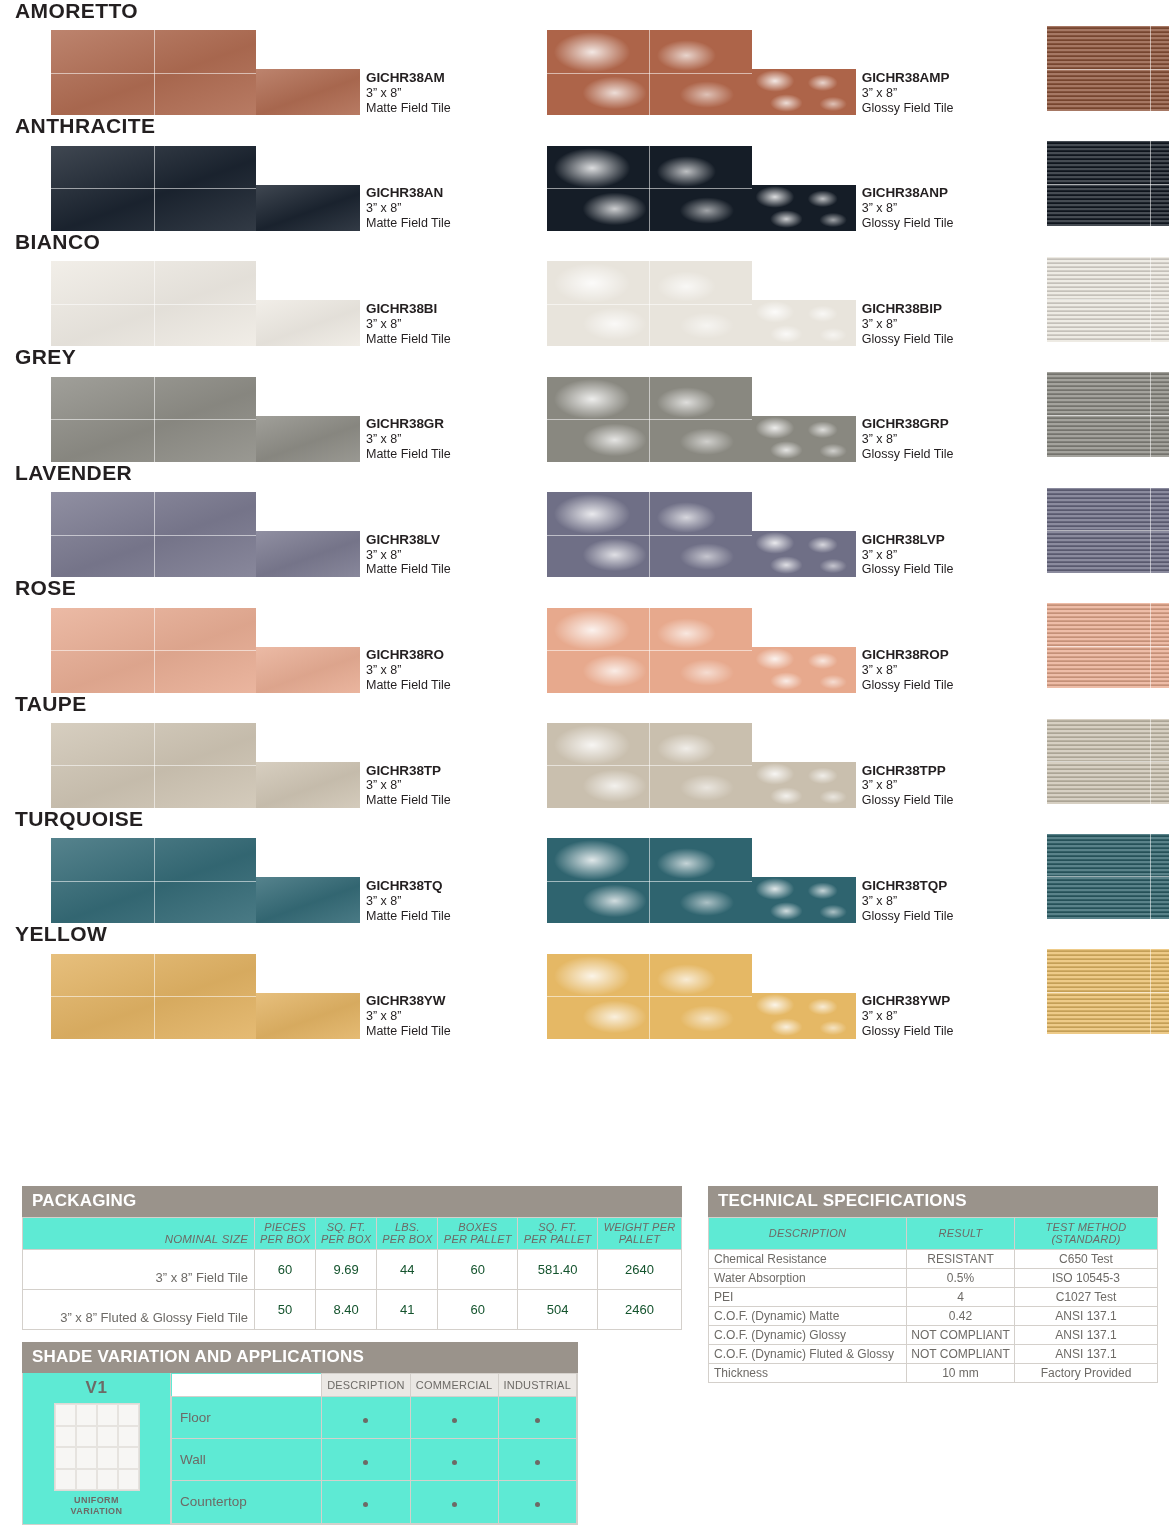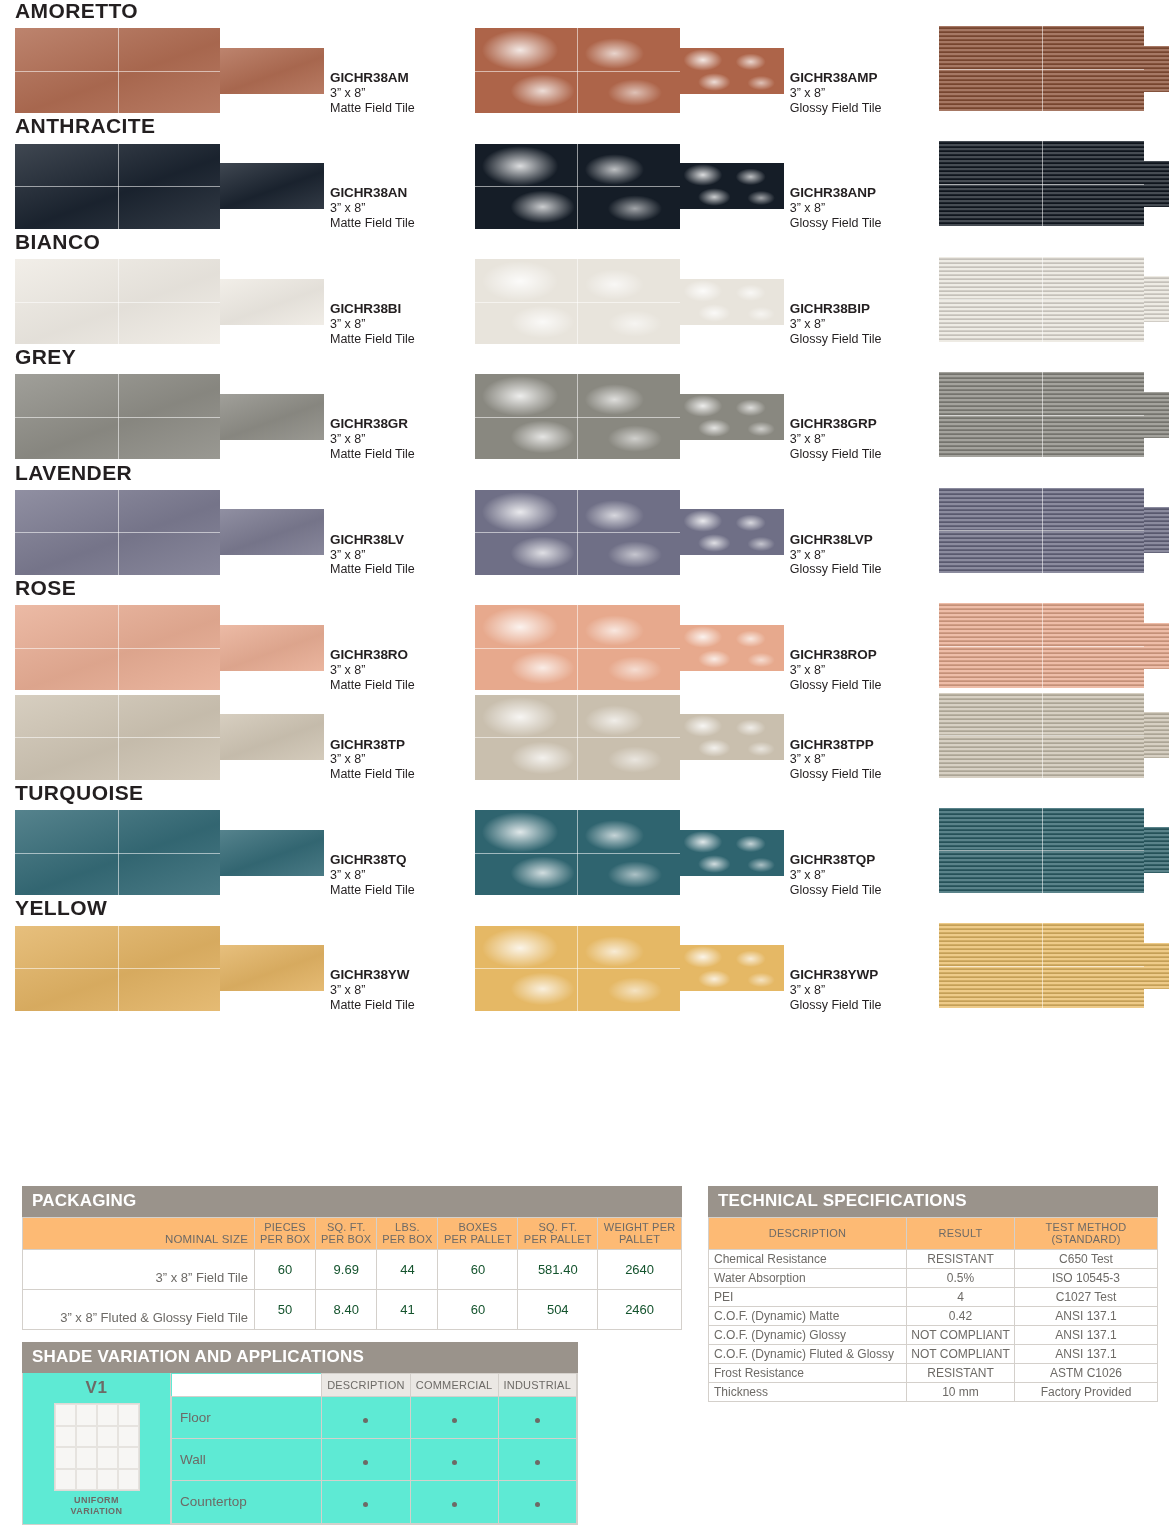--- a/index.html
+++ b/index.html
@@ -27,21 +27,22 @@
     line-height: 1;
     margin: 0 0 5px 0;
     text-transform: uppercase;
   }
   .variants {
     display: flex;
     align-items: flex-start;
   }
   .variant {
     display: flex;
-    align-items: center;
+    align-items: flex-end;
+    margin-left: 36px;
   }
   .v-large {
     width: 205px;
     height: 85px;
     flex: 0 0 auto;
     position: relative;
     overflow: hidden;
   }
   .v-small {
     width: 104px;
@@ -128,27 +129,28 @@
     border-collapse: collapse;
     width: 100%;
     background: #fff;
   }
   table.grid td, table.grid th {
     border: 1px solid #d4d0cb;
     font-weight: 400;
     color: #6d6a66;
   }
   .hdr-cell {
-    background: #fdba74;
+    background: #5eead4;
     color: #6d6a66;
     font-size: 11px;
     text-align: center;
     padding: 4px 3px;
     line-height: 1.05;
     letter-spacing: 0.2px;
+    font-style: italic;
   }
 
   
   #packaging-panel {
     position:absolute; left:22px; top:0; width:660px;
   }
   #packaging-panel .hdr-name {
     text-align: right;
     padding-right: 6px;
     vertical-align: bottom;
@@ -604,20 +606,21 @@
           </div>
           <div class="v-small">
             <div class="tile-surface" style="background: rgb(233, 171, 143);">
               <div class="fluted"></div>
             </div>
           </div>
         </div>
       </div>
     </div>
     <div class="group">
+      <div class="group-title">TAUPE</div>
       <div class="variants">
         <div class="variant">
           <div class="v-large">
             <div class="tile-surface" style="background: rgb(207, 197, 180);">
               <div class="matte-shade"></div>
               <div class="grout-v" style="left: 50%;"></div>
               <div class="grout-h" style="top: 50%;"></div>
             </div>
           </div>
           <div class="v-small">
@@ -878,25 +881,20 @@
           </tr>
           <tr>
             <td class="desc">C.O.F. (Dynamic) Glossy</td>
             <td class="res">NOT COMPLIANT</td>
             <td class="meth">ANSI 137.1</td>
           </tr>
           <tr>
             <td class="desc">C.O.F. (Dynamic) Fluted &amp; Glossy</td>
             <td class="res">NOT COMPLIANT</td>
             <td class="meth">ANSI 137.1</td>
-          </tr>
-          <tr>
-            <td class="desc">Frost Resistance</td>
-            <td class="res">RESISTANT</td>
-            <td class="meth">ASTM C1026</td>
           </tr>
           <tr>
             <td class="desc">Thickness</td>
             <td class="res">10 mm</td>
             <td class="meth">Factory Provided</td>
           </tr>
         </tbody>
     </table>
   </div>
 

